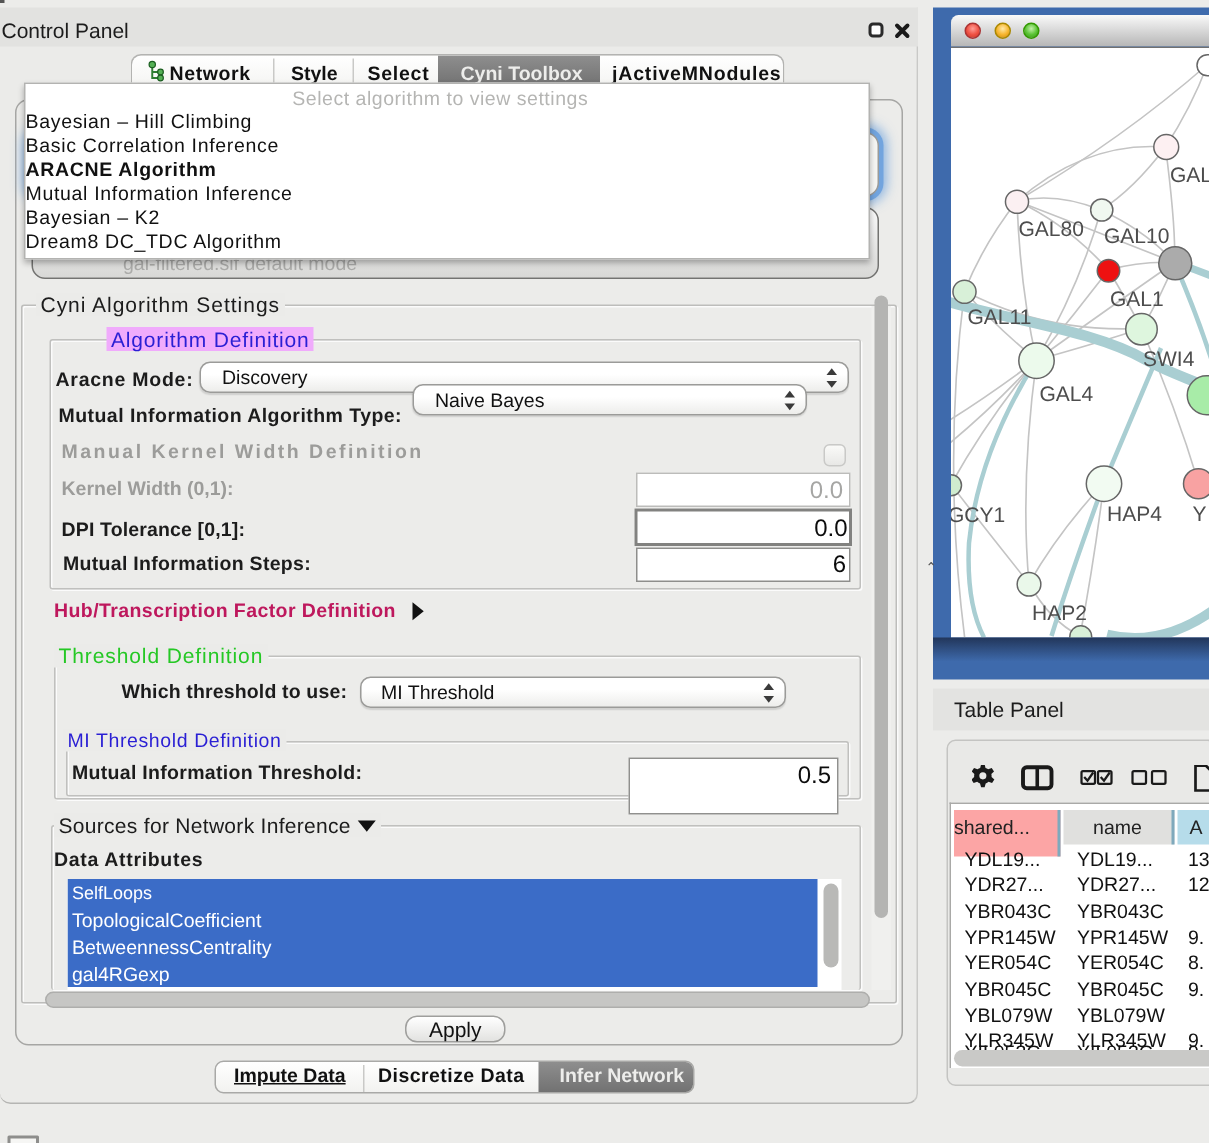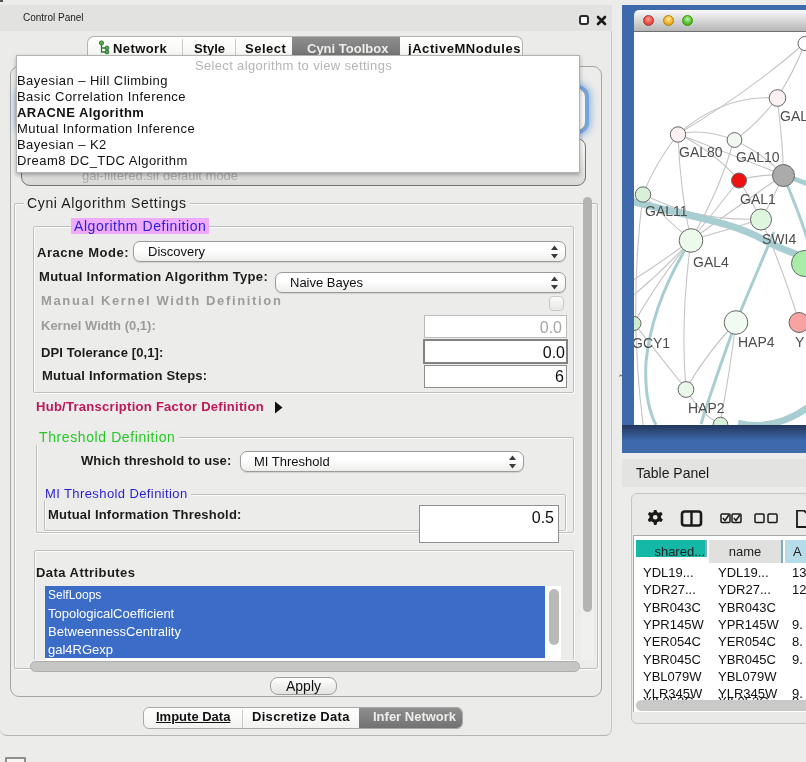--- a/index.html
+++ b/index.html
@@ -13,21 +13,21 @@
 </style>
 </head>
 <body>
 
 <div class="abs" style="left:0;top:0;width:3px;height:2px;background:#555;"></div>
 
 <div class="abs" id="cpwin" style="left:0;top:0;width:612px;height:736px;">
   <div class="abs" style="left:0;top:5px;width:612px;height:731px;background:#ebebe9;border-right:1px solid #c9c9c7;border-bottom:1px solid #b5b5b3;border-radius:0 0 7px 7px;"></div>
 
   <div class="abs" style="left:0;top:5px;width:612px;height:26px;background:#e2e2e0;"></div>
-  <div class="abs" style="left:23px;top:12px;font-size:10px;color:#1c1c1c;">Control Panel</div>
+  <div class="abs" style="left:1px;top:12px;font-size:14px;color:#1c1c1c;">Control Panel</div>
 
   <div class="abs" style="left:579px;top:15px;width:10px;height:10px;border:2px solid #2a2a2a;border-radius:3px;background:#fdfdfd;"></div>
 
   <svg class="abs" style="left:596px;top:15px;" width="11" height="11" viewBox="0 0 11 11">
     <path d="M2 2 L9 9 M9 2 L2 9" stroke="#1a1a1a" stroke-width="2.6" stroke-linecap="round"></path>
   </svg>
 
   <div class="abs" style="left:10px;top:66px;width:592px;height:631px;background:#ececea;border:1px solid #a6a6a4;border-radius:9px;"></div>
 
   <div class="abs" style="left:87px;top:36px;width:436px;height:22px;background:linear-gradient(#ffffff,#f4f4f2);border:1px solid #b3b3b1;border-bottom:none;border-radius:7px 7px 0 0;overflow:hidden;font-size:13px;font-weight:bold;">
@@ -65,21 +65,21 @@
   <div class="lbl" style="left:37px;top:245px;letter-spacing:0.5px;">Aracne Mode:</div>
   <div class="combo" style="left:133px;top:241px;width:433px;height:21px;">
     <span class="t" style="left:14px;top:2px;">Discovery</span>
     <svg class="abs" style="right:6px;top:3px;" width="9" height="14" viewBox="0 0 9 14">
       <path d="M4.5 0.5 L8 5 L1 5 Z" fill="#3a3a3a"></path>
         <path d="M4.5 13.5 L8 9 L1 9 Z" fill="#3a3a3a"></path>
     </svg>
   </div>
 
   <div class="lbl" style="left:39px;top:269px;letter-spacing:0.3px;">Mutual Information Algorithm Type:</div>
-  <div class="combo" style="left:275px;top:272px;width:291px;height:21px;">
+  <div class="combo" style="left:275px;top:256px;width:263px;height:21px;">
     <span class="t" style="left:14px;top:2px;">Naive Bayes</span>
     <svg class="abs" style="right:6px;top:3px;" width="9" height="14" viewBox="0 0 9 14">
       <path d="M4.5 0.5 L8 5 L1 5 Z" fill="#3a3a3a"></path>
         <path d="M4.5 13.5 L8 9 L1 9 Z" fill="#3a3a3a"></path>
     </svg>
   </div>
 
   <div class="lbl" style="left:41px;top:293px;letter-spacing:1.65px;color:#9c9c9a;">Manual Kernel Width Definition</div>
   <div class="abs" style="left:549px;top:296px;width:15px;height:15px;border:1px solid #c9c9c7;border-radius:4px;background:linear-gradient(#fafaf8,#e8e8e6);"></div>
 
@@ -108,20 +108,25 @@
         <path d="M4.5 13.5 L8 9 L1 9 Z" fill="#3a3a3a"></path>
     </svg>
   </div>
 
   <div class="abs" style="left:44px;top:494px;width:522px;height:37px;border:1px solid #c0c0be;border-radius:2px;box-shadow:inset 1px 1px 0 rgba(255,255,255,0.8), 1px 1px 0 rgba(255,255,255,0.8);"></div>
   <div class="abs" style="left:42px;top:486px;background:#ebebe9;padding:0 3px;font-size:13px;letter-spacing:0.4px;color:#2a1fd4;white-space:nowrap;">MI Threshold Definition</div>
   <div class="lbl" style="left:48px;top:507px;letter-spacing:0.2px;">Mutual Information Threshold:</div>
   <div class="fld" style="left:419px;top:505px;width:140px;height:38px;border:1px solid #90908e;padding:3px 4px 0 0;">0.5</div>
 
   <div class="abs" style="left:34px;top:550px;width:540px;height:110px;border:1px solid #c0c0be;border-bottom:none;border-radius:2px;box-shadow:inset 1px 1px 0 rgba(255,255,255,0.8), 1px 1px 0 rgba(255,255,255,0.8);"></div>
+  <div class="abs" style="left:36px;top:542px;background:#ebebe9;padding:0 3px;font-size:14px;letter-spacing:0.2px;color:#1c1c1c;white-space:nowrap;">Sources for Network Inference
+    <svg style="vertical-align:-1px" width="13" height="11" viewBox="0 0 13 11">
+        <path d="M0.5 2 L12.5 2 L6.5 9.5 Z" fill="#111"></path>
+      </svg>
+  </div>
   <div class="lbl" style="left:36px;top:565px;letter-spacing:0.45px;">Data Attributes</div>
 
   <div class="abs" style="left:45px;top:586px;width:516px;height:74px;background:#ffffff;overflow:hidden;">
     <div style="background:#3b6cc7;color:#fff;font-size:12px;height:18px;width:500px;padding:2px 0 0 3px;">SelfLoops</div>
     <div style="background:#3b6cc7;color:#fff;font-size:13px;height:18px;width:500px;padding:2px 0 0 3px;">TopologicalCoefficient</div>
     <div style="background:#3b6cc7;color:#fff;font-size:13px;height:18px;width:500px;padding:2px 0 0 3px;">BetweennessCentrality</div>
     <div style="background:#3b6cc7;color:#fff;font-size:13px;height:18px;width:500px;padding:2px 0 0 3px;">gal4RGexp</div>
   </div>
   <div class="abs" style="left:549px;top:589px;width:10px;height:56px;background:#b9b9b7;border-radius:5px;"></div>
 
@@ -250,21 +255,21 @@
     <path d="M85.8 8 L88 10.5 L91.8 5"></path>
     <rect x="107" y="4" width="9" height="8.5" rx="1"></rect>
     <rect x="120" y="4" width="9" height="8.5" rx="1"></rect>
   </g>
   <path d="M149 0.5 L156 0.5 L160 4.5 L160 17 L149 17 Z" fill="none" stroke="#1a1a1a" stroke-width="1.8"></path>
 </svg>
 
 <div class="abs" style="left:633px;top:535px;width:173px;height:177px;background:#ffffff;border-left:1px solid #a9a9a7;border-top:1px solid #a9a9a7;overflow:hidden;">
 
   <div class="abs" style="left:0;top:4px;width:173px;height:23px;">
-    <div class="abs" style="left:2px;top:0;width:71px;height:17px;background:#14b8a6;border-right:2px solid #7fa9bc;font-size:13px;color:#222;text-align:right;padding-top:4px;">shared...</div>
+    <div class="abs" style="left:2px;top:0;width:71px;height:31px;background:#fca5a5;border-right:2px solid #7fa9bc;font-size:13px;color:#222;text-align:left;padding-top:4px;">shared...</div>
     <div class="abs" style="left:75px;top:0;width:74px;height:23px;background:#e0e0de;border-right:2px solid #7fa9bc;font-size:13px;color:#222;text-align:center;padding-top:4px;">name</div>
     <div class="abs" style="left:151px;top:0;width:22px;height:23px;background:#b6dcea;font-size:13px;color:#222;padding-top:4px;padding-left:8px;">A</div>
   </div>
 
   <div class="abs" style="left:0;top:27px;width:173px;font-size:13px;color:#111;">
     <span style="position:absolute;left:9px;top:2px;">YDL19...</span>
       <span style="position:absolute;left:84px;top:2px;">YDL19...</span>
       <span style="position:absolute;left:158px;top:2px;">13</span>
     <span style="position:absolute;left:9px;top:19px;">YDR27...</span>
       <span style="position:absolute;left:84px;top:19px;">YDR27...</span>

